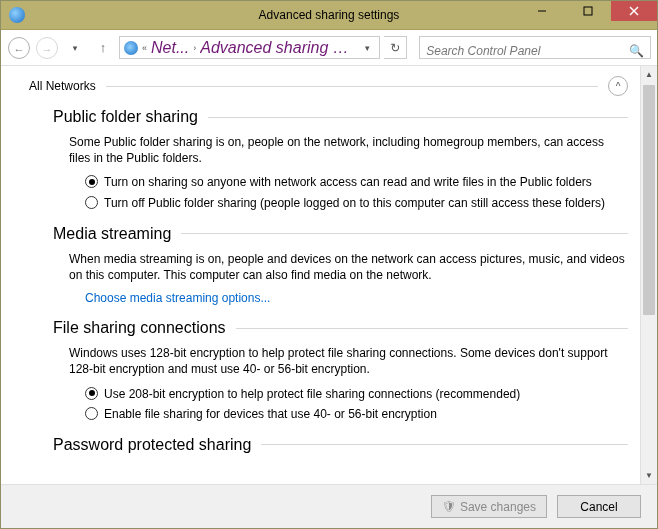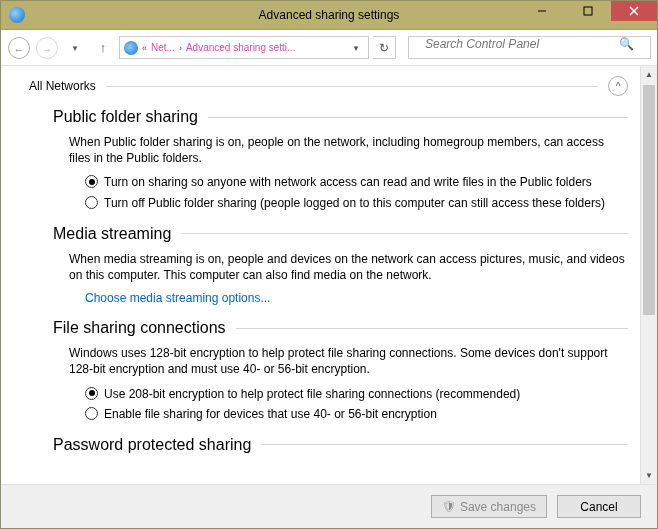--- a/index.html
+++ b/index.html
@@ -61,33 +61,33 @@
     display:flex; align-items:center; justify-content:center;
     font-size:11px; color:#7a7a7a;
   }
   .breadcrumb {
     flex:0 0 auto;
     border:1px solid #ccc; height:23px;
     display:flex; align-items:center;
     padding:0 4px; gap:4px;
     min-width: 250px;
   }
-  .bc-seg { font-size:10px; color:#ec4899; white-space:nowrap; }
+  .bc-seg { font-size:16px; color:#701a75; white-space:nowrap;font-style:italic; }
   .bc-seg.trunc { max-width:40px; overflow:hidden; text-overflow:ellipsis; }
   .bc-seg.trunc2 { max-width:155px; overflow:hidden; text-overflow:ellipsis; }
   .bc-chev { font-size:9px; color:#555; }
   .bc-dd { margin-left:auto; width:16px; text-align:center; color:#555; font-size:9px;}
   .refresh-btn {
     width:23px; height:23px; border:1px solid #ccc; border-left:none;
     display:flex; align-items:center; justify-content:center; font-size:12px; color:#555;
   }
   .search {
     flex:1; height:23px; border:1px solid #ccc;
     margin-left:8px;
-    display:flex; align-items:flex-start; padding:0 16px;
+    display:flex; align-items:flex-end; padding:0 6px;
     color:#777; font-style:italic;
   }
   .search .mag { margin-left:auto; color:#777; font-style:normal;}
   .content-wrap {
     flex:1; display:flex; position:relative; overflow:hidden;
   }
   .content {
     flex:1; overflow:hidden; padding: 10px 12px 0 28px;
     position:relative;
   }
@@ -232,21 +232,21 @@
         <div class="chevbox">
           <span>^</span>
         </div>
       </div>
 
       <div class="section">
         <div class="section-head">
           <span>Public folder sharing</span>
           <div class="line"></div>
         </div>
-        <div class="section-desc">When Public folder sharing is on, people on the network, including homegroup members, can access files in the Public folders.</div>
+        <div class="section-desc">Some Public folder sharing is on, people on the network, including homegroup members, can access files in the Public folders.</div>
         <div class="radio-group">
           <div class="radio-row">
             <div class="radio checked"></div>
             <span>Turn on sharing so anyone with network access can read and write files in the Public folders</span>
           </div>
           <div class="radio-row">
             <div class="radio"></div>
             <span>Turn off Public folder sharing (people logged on to this computer can still access these folders)</span>
           </div>
         </div>

